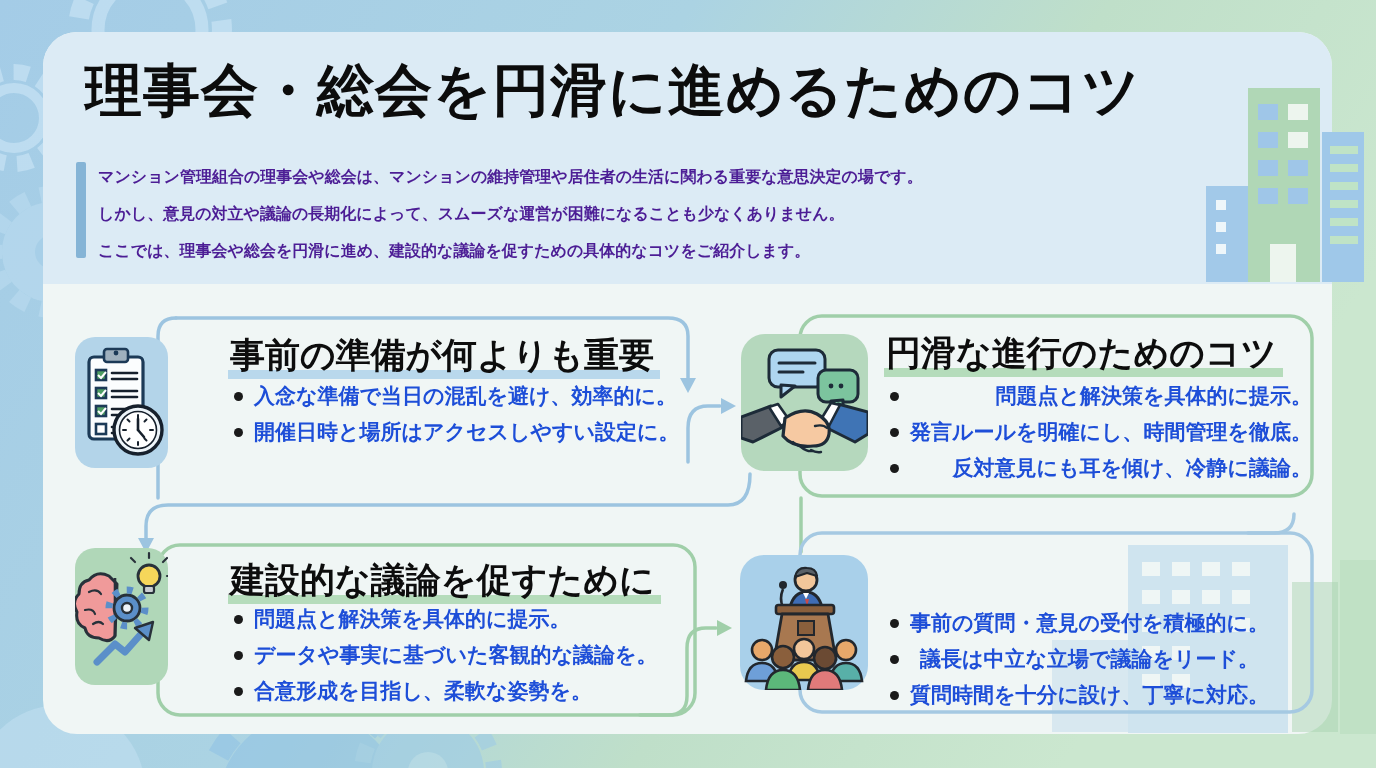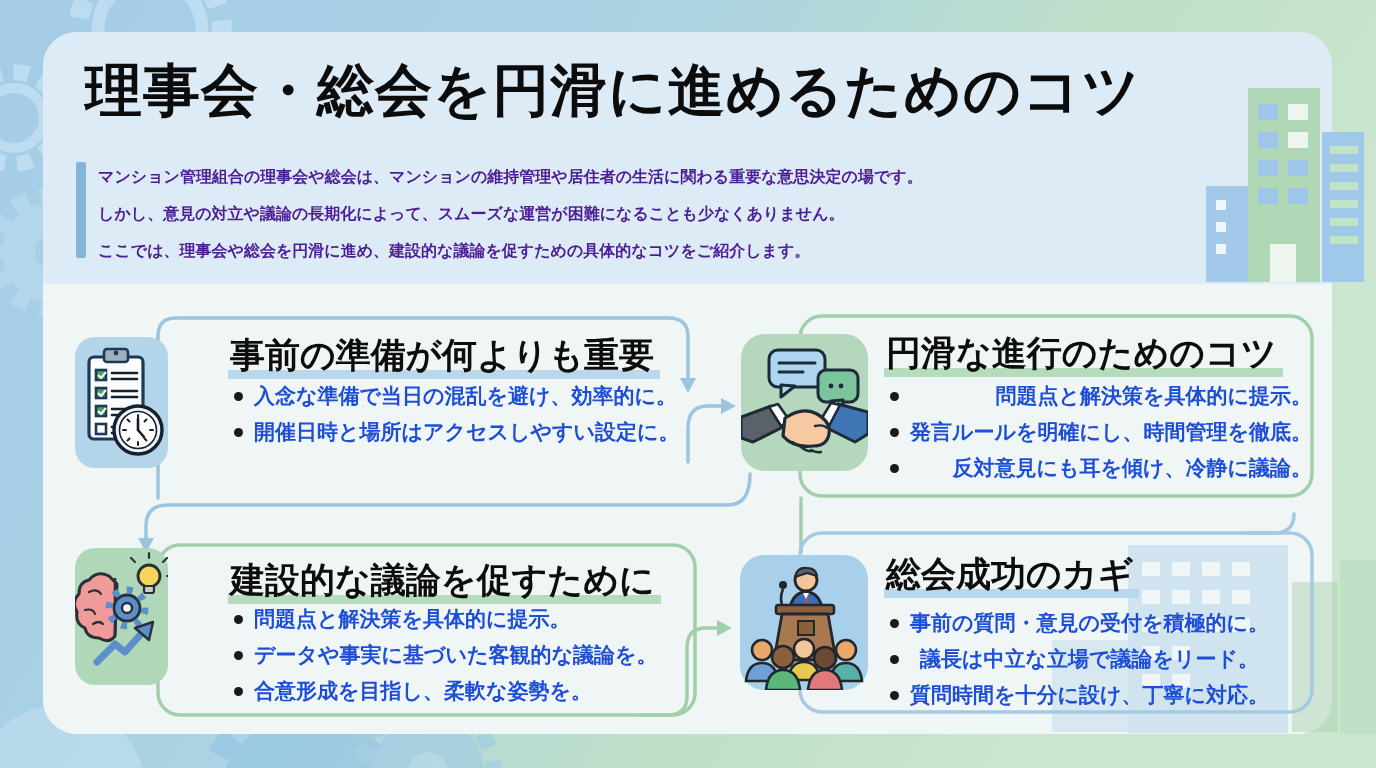--- a/index.html
+++ b/index.html
@@ -184,21 +184,20 @@
   <section class="card" id="card-3">
     <h2><span class="hl">建設的な議論を促すために</span></h2>
     <ul>
       <li><span>問題点と解決策を具体的に提示。</span></li>
       <li><span>データや事実に基づいた客観的な議論を。</span></li>
       <li><span>合意形成を目指し、柔軟な姿勢を。</span></li>
     </ul>
   </section>
 
   <section class="card" id="card-4">
-    <h2><span class="hl">総会成功のカギ</span></h2>
     <ul>
       <li><span>事前の質問・意見の受付を積極的に。</span></li>
       <li><span>議長は中立な立場で議論をリード。</span></li>
       <li><span>質問時間を十分に設け、丁寧に対応。</span></li>
     </ul>
   </section>
 
   <div class="tile" id="tile-1">
     <svg width="93" height="131" viewBox="0 0 93 131">
       <rect x="14" y="20" width="54" height="82" rx="5" fill="#fbfdfe" stroke="#1c3a57" stroke-width="3.2"></rect>

